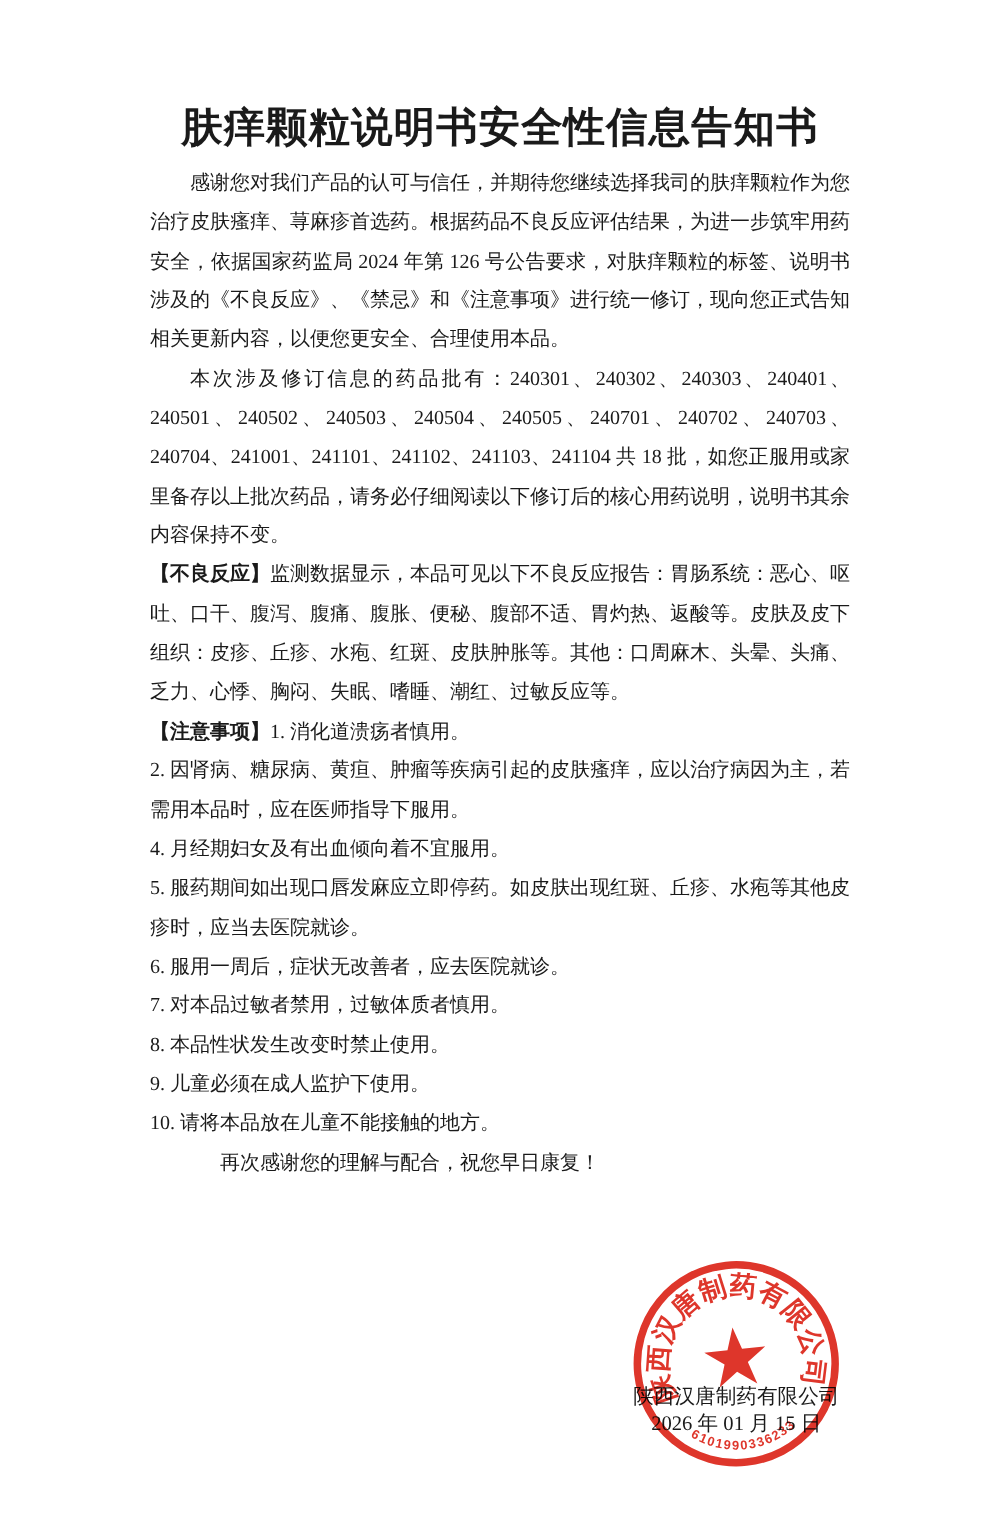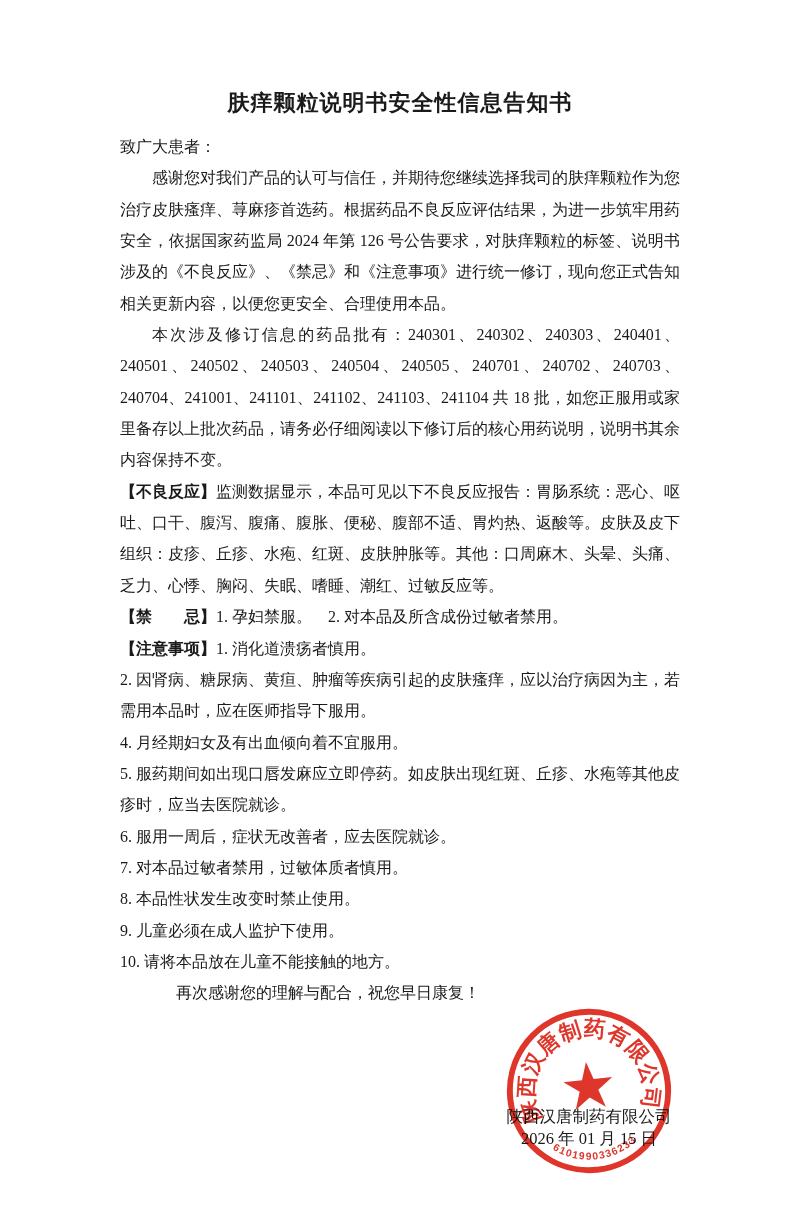--- a/index.html
+++ b/index.html
@@ -17,21 +17,21 @@
     color: #1a1a1a;
   }
   .doc {
     position: absolute;
     left: 120px;
     top: 86px;
     width: 560px;
   }
   .doc h1 {
     margin: 0 0 11px 0;
-    font-size: 22px;
+    font-size: 33px;
     font-weight: 600;
     line-height: 34px;
     text-align: center;
     letter-spacing: 1px;
   }
   .doc p {
     margin: 0;
     font-size: 16px;
     line-height: 31.35px;
     text-align: justify;
@@ -75,29 +75,27 @@
   }
 </style>
 </head>
 <body>
 
 <div class="page">
 
   <div class="doc">
     <h1>肤痒颗粒说明书安全性信息告知书</h1>
 
-    <p>致广大患者：</p>
 
     <p class="indent">感谢您对我们产品的认可与信任，并期待您继续选择我司的肤痒颗粒作为您治疗皮肤瘙痒、荨麻疹首选药。根据药品不良反应评估结果，为进一步筑牢用药安全，依据国家药监局 2024 年第 126 号公告要求，对肤痒颗粒的标签、说明书涉及的《不良反应》、《禁忌》和《注意事项》进行统一修订，现向您正式告知相关更新内容，以便您更安全、合理使用本品。</p>
 
     <p class="indent">本次涉及修订信息的药品批有：240301、240302、240303、240401、240501、240502、240503、240504、240505、240701、240702、240703、240704、241001、241101、241102、241103、241104 共 18 批，如您正服用或家里备存以上批次药品，请务必仔细阅读以下修订后的核心用药说明，说明书其余内容保持不变。</p>
 
     <p><span class="lbl">【不良反应】</span><span>监测数据显示，本品可见以下不良反应报告：胃肠系统：恶心、呕吐、口干、腹泻、腹痛、腹胀、便秘、腹部不适、胃灼热、返酸等。皮肤及皮下组织：皮疹、丘疹、水疱、红斑、皮肤肿胀等。其他：口周麻木、头晕、头痛、乏力、心悸、胸闷、失眠、嗜睡、潮红、过敏反应等。</span></p>
 
-    <p><span class="lbl">【禁　　忌】</span><span>1. 孕妇禁服。　2. 对本品及所含成份过敏者禁用。</span></p>
 
     <p><span class="lbl">【注意事项】</span><span>1. 消化道溃疡者慎用。</span></p>
 
     <p>2. 因肾病、糖尿病、黄疸、肿瘤等疾病引起的皮肤瘙痒，应以治疗病因为主，若需用本品时，应在医师指导下服用。</p>
     <p>4. 月经期妇女及有出血倾向着不宜服用。</p>
     <p>5. 服药期间如出现口唇发麻应立即停药。如皮肤出现红斑、丘疹、水疱等其他皮疹时，应当去医院就诊。</p>
     <p>6. 服用一周后，症状无改善者，应去医院就诊。</p>
     <p>7. 对本品过敏者禁用，过敏体质者慎用。</p>
     <p>8. 本品性状发生改变时禁止使用。</p>
     <p>9. 儿童必须在成人监护下使用。</p>

